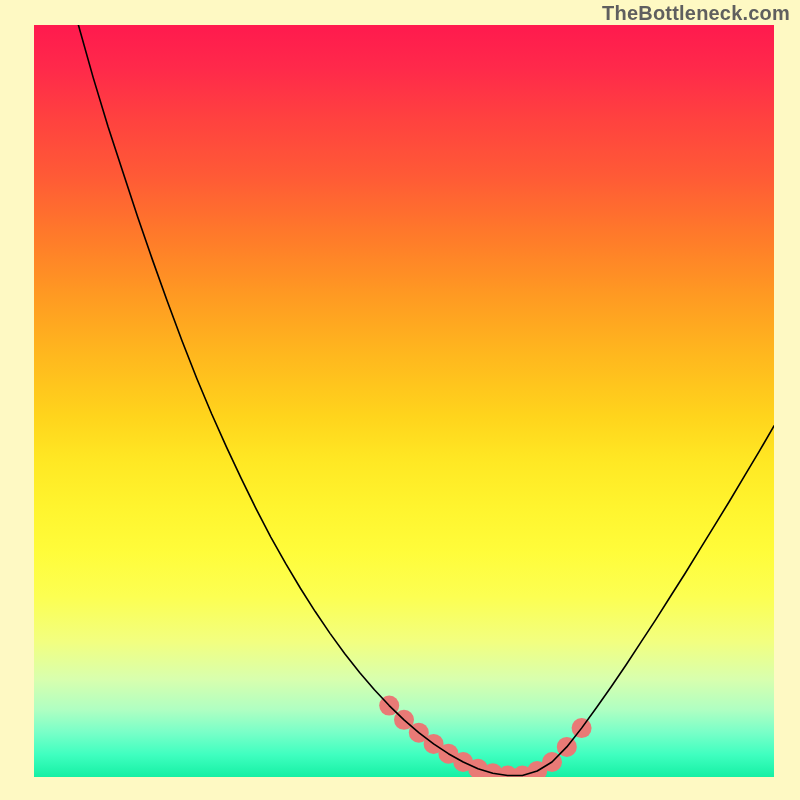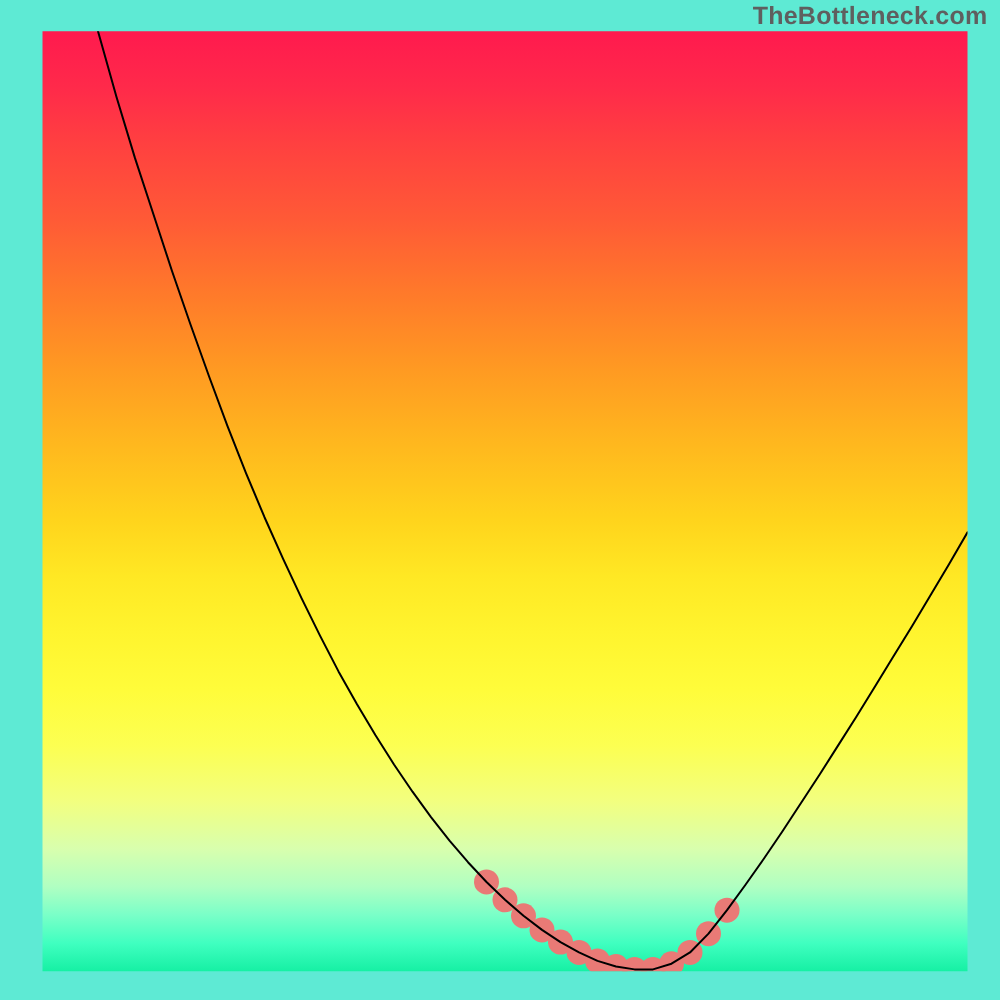--- a/index.html
+++ b/index.html
@@ -10,21 +10,21 @@
     background: #000;
     overflow: hidden;
     font-family: Arial, Helvetica, sans-serif;
   }
   .frame {
     position: absolute;
     left: 0;
     top: 0;
     width: 800px;
     height: 800px;
-    background: #5eead4;
+    background: #fef9c3;
   }
   .plot {
     position: absolute;
     left: 34px;
     top: 25px;
     width: 740px;
     height: 752px;
     
     background: linear-gradient(
       to bottom,

